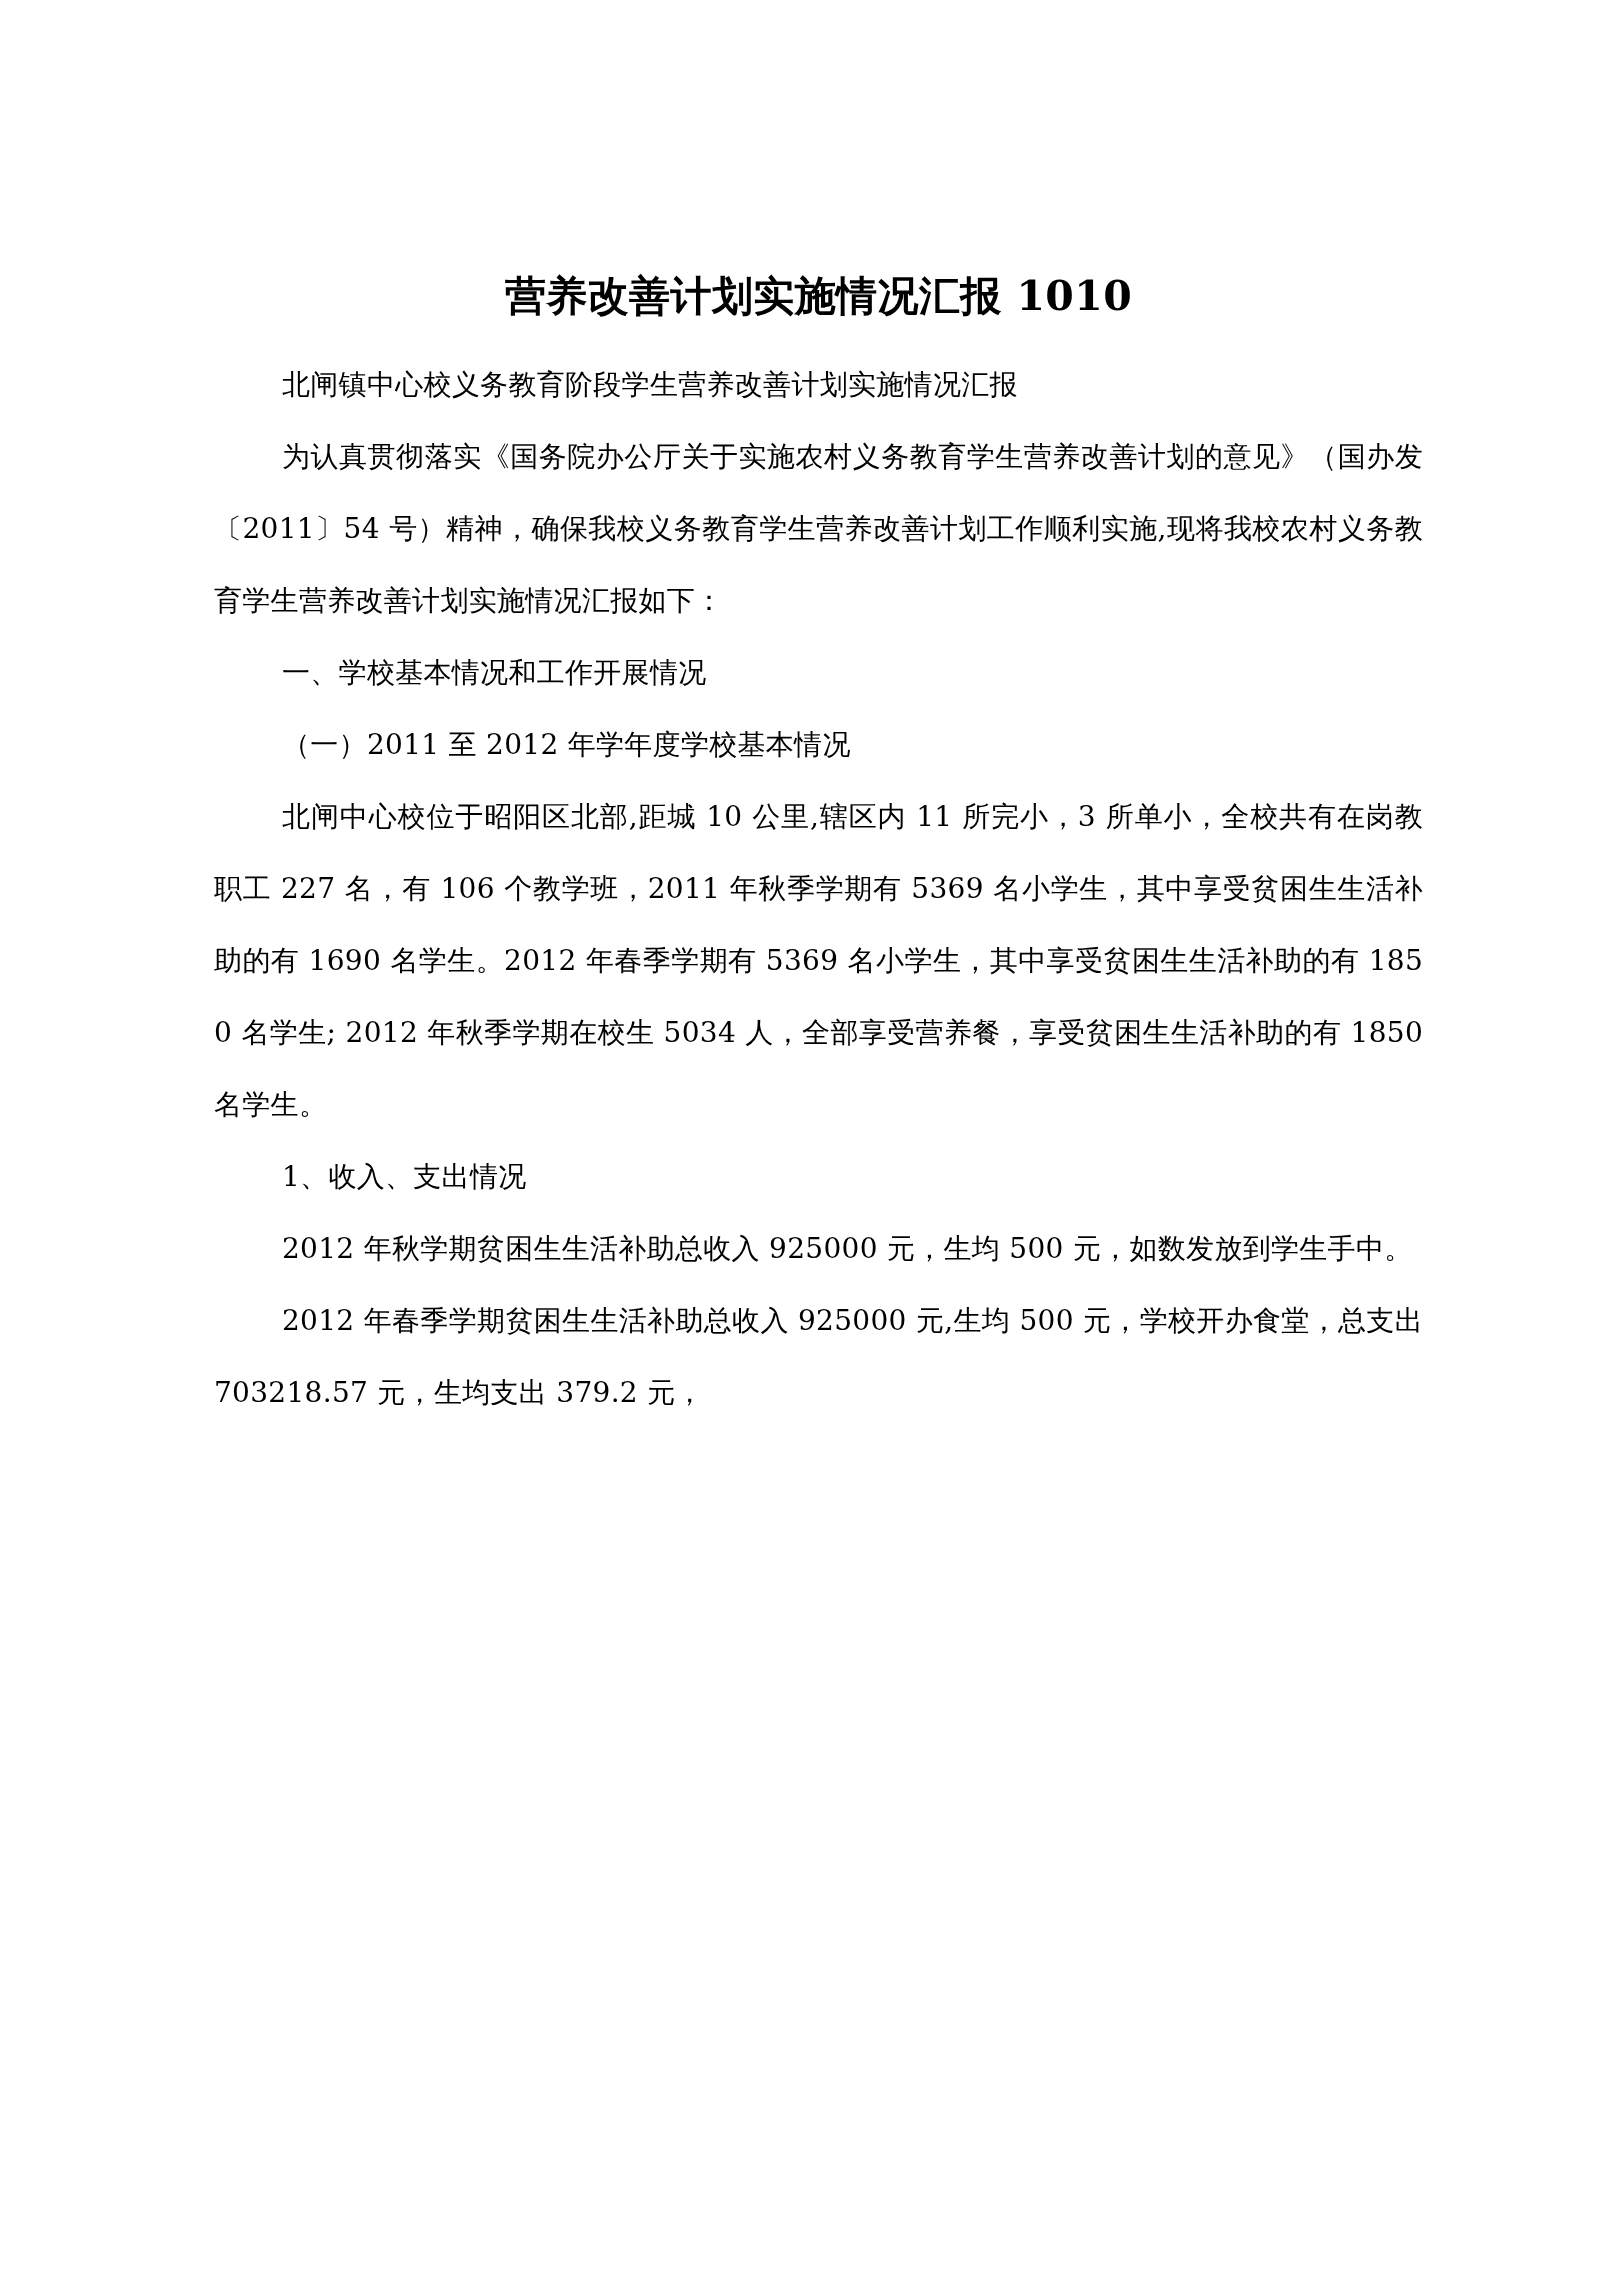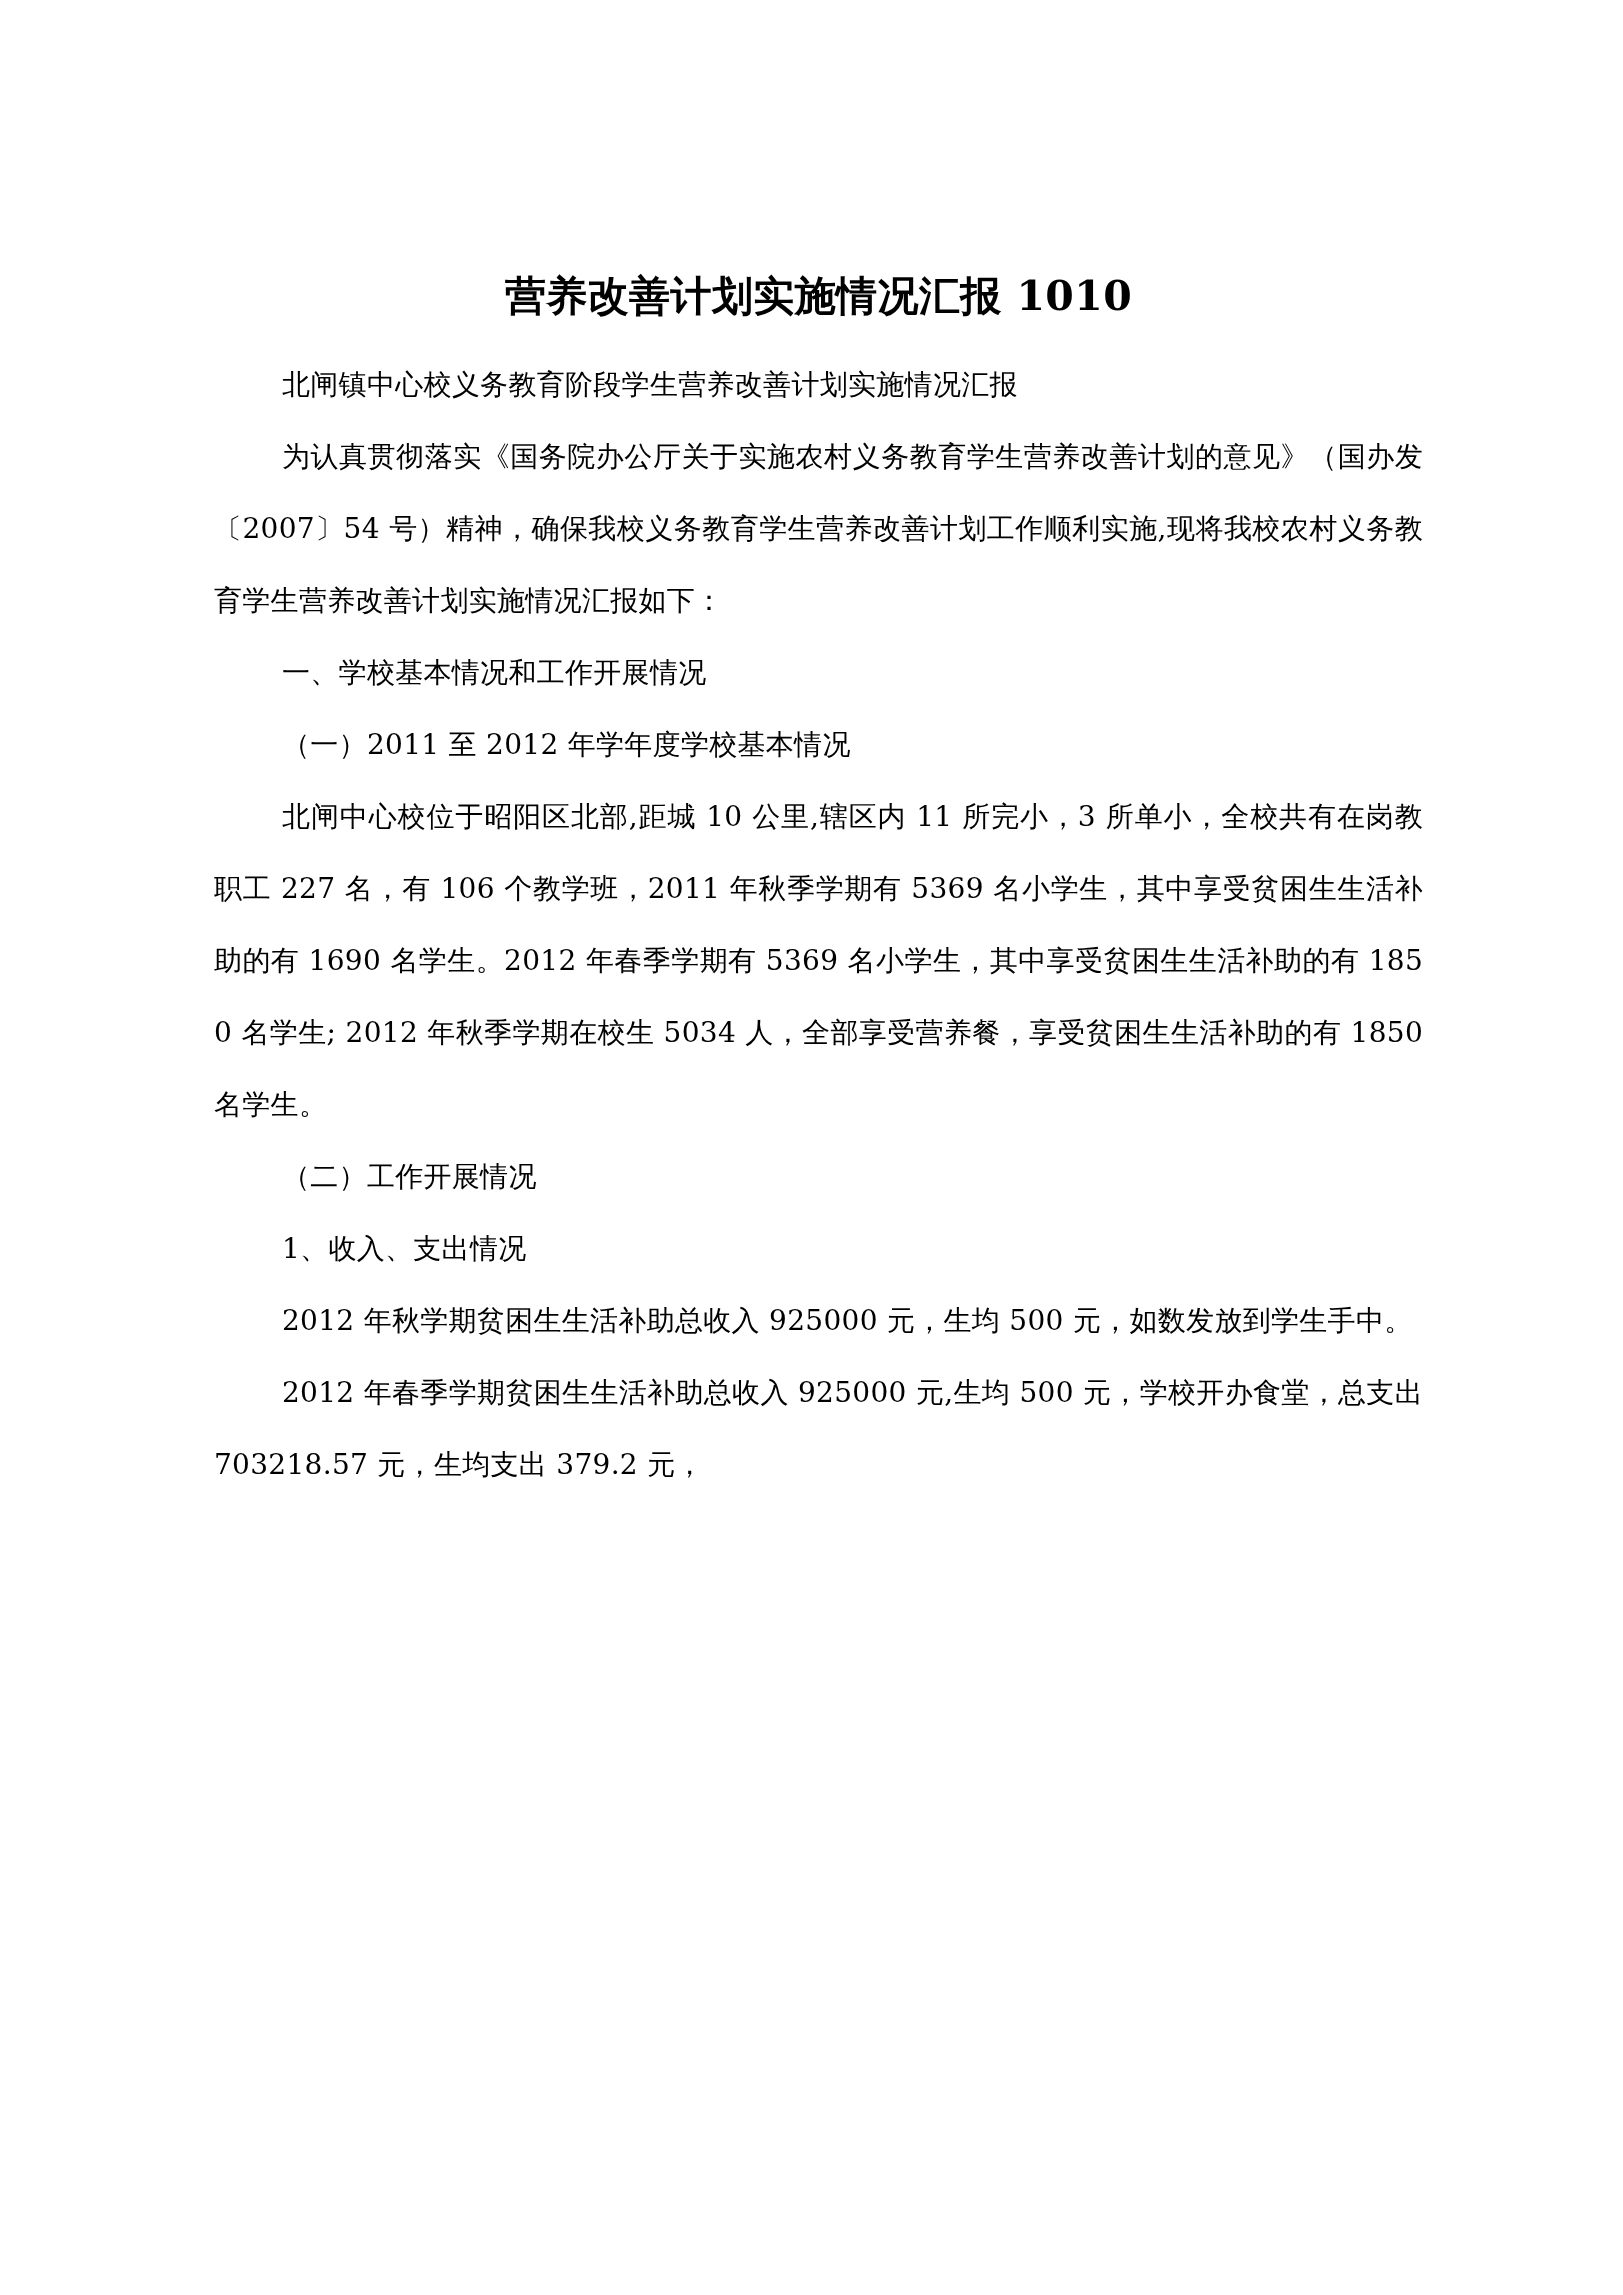--- a/index.html
+++ b/index.html
@@ -72,29 +72,28 @@
 <body>
 
 <div class="page">
 
   <div class="content">
 
     <h1 class="doc-title">营养改善计划实施情况汇报 1010</h1>
 
     <p class="para indent para-spacer-top">北闸镇中心校义务教育阶段学生营养改善计划实施情况汇报</p>
 
-    <p class="para indent">为认真贯彻落实《国务院办公厅关于实施农村义务教育学生营养改善计划的意见》（国办发〔2007〕54 号）精神，确保我校义务教育学生营养改善计划工作顺利实施,现将我校农村义务教育学生营养改善计划实施情况汇报如下：</p>
+    <p class="para indent">为认真贯彻落实《国务院办公厅关于实施农村义务教育学生营养改善计划的意见》（国办发〔2011〕54 号）精神，确保我校义务教育学生营养改善计划工作顺利实施,现将我校农村义务教育学生营养改善计划实施情况汇报如下：</p>
 
     <p class="para indent">一、学校基本情况和工作开展情况</p>
 
     <p class="para indent">（一）2011 至 2012 年学年度学校基本情况</p>
 
     <p class="para indent">北闸中心校位于昭阳区北部,距城 10 公里,辖区内 11 所完小，3 所单小，全校共有在岗教职工 227 名，有 106 个教学班，2011 年秋季学期有 5369 名小学生，其中享受贫困生生活补助的有 1690 名学生。2012 年春季学期有 5369 名小学生，其中享受贫困生生活补助的有 1850 名学生; 2012 年秋季学期在校生 5034 人，全部享受营养餐，享受贫困生生活补助的有 1850 名学生。</p>
 
-    <p class="para indent">（二）工作开展情况</p>
 
     <p class="para indent">1、收入、支出情况</p>
 
     <p class="para indent">2012 年秋学期贫困生生活补助总收入 925000 元，生均 500 元，如数发放到学生手中。</p>
 
     <p class="para indent">2012 年春季学期贫困生生活补助总收入 925000 元,生均 500 元，学校开办食堂，总支出 703218.57 元，生均支出 379.2 元，</p>
 
   </div>
 
   <div class="footer">第 1 页  共 7 页</div>

